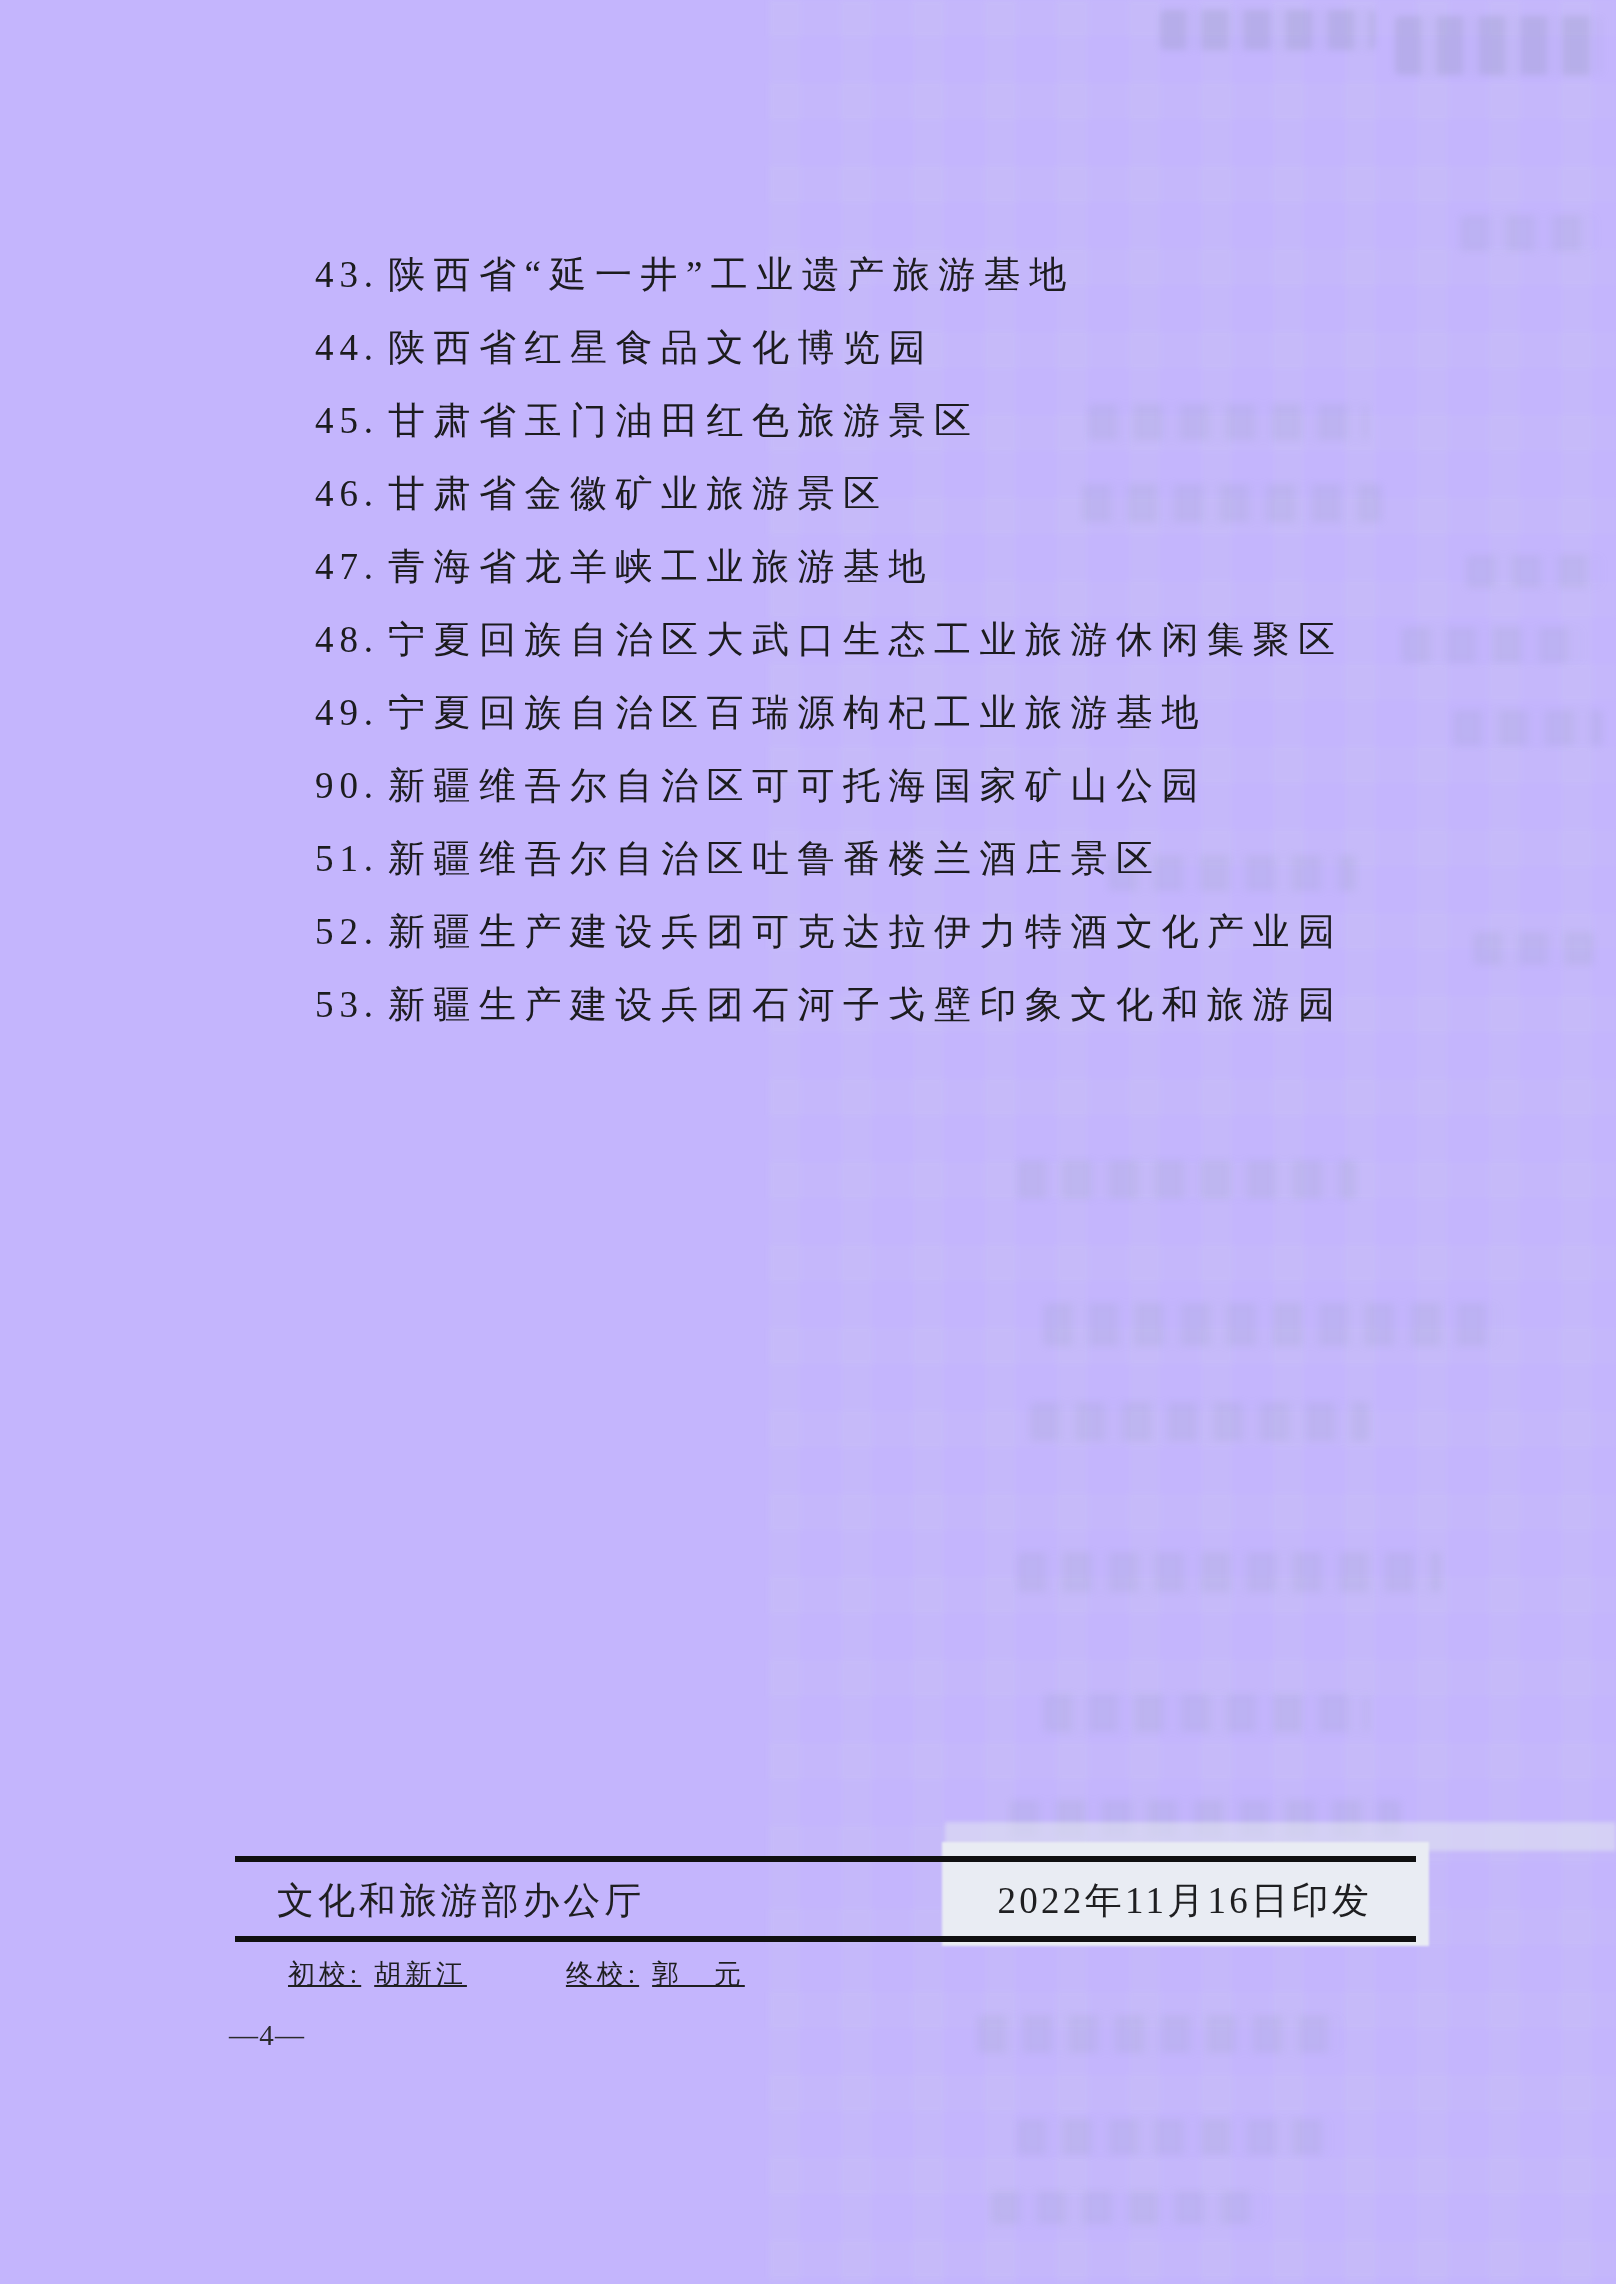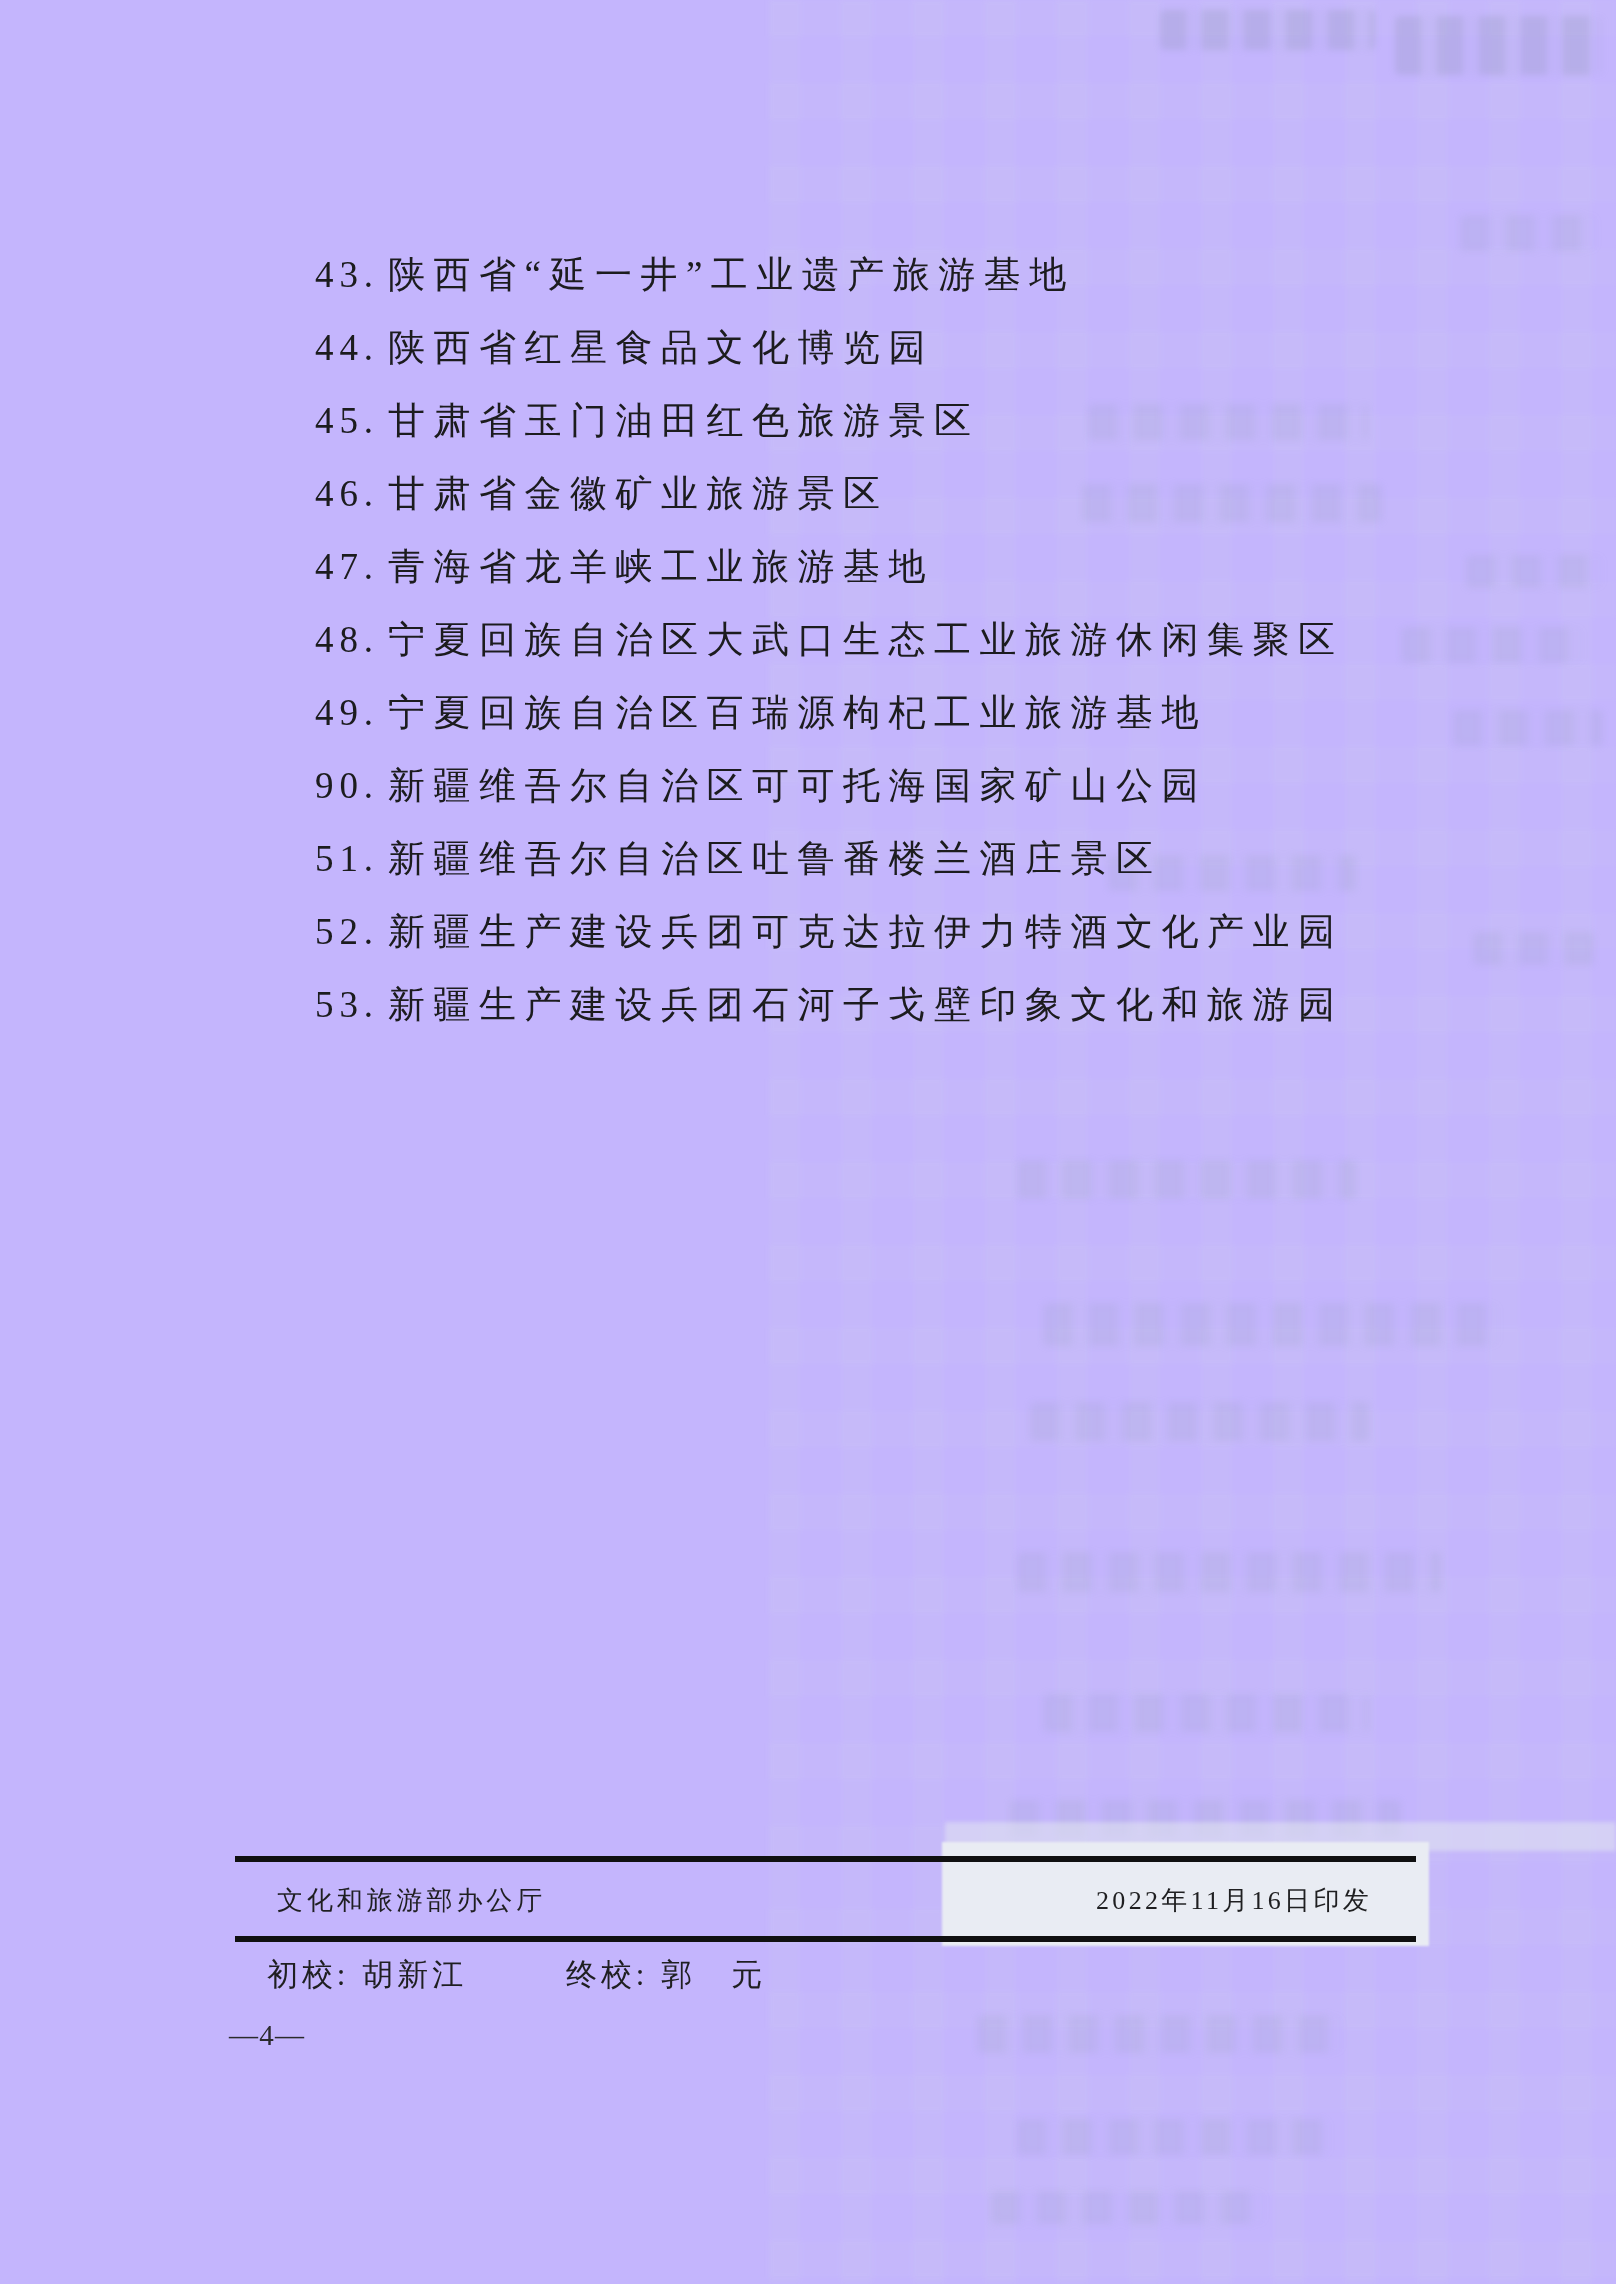--- a/index.html
+++ b/index.html
@@ -79,34 +79,35 @@
   .rule1 { top: 1856px; }
   .rule2 { top: 1936px; }
   .footer-row {
     position: absolute;
     left: 277px;
     top: 1881px;
     width: 1095px;
     display: flex;
     justify-content: space-between;
     align-items: baseline;
-    font-size: 26px;
+    font-size: 37px;
     line-height: 39px;
     white-space: nowrap;
   }
   .footer-row .issuer { letter-spacing: 3.9px; }
   .footer-row .date   { letter-spacing: 3.3px; margin-left: 44px; }
   .proof-row {
     position: absolute;
-    left: 267px;
+    left: 288px;
     top: 1955px;
-    font-size: 31px;
+    font-size: 27px;
     line-height: 39px;
     letter-spacing: 3.9px;
     white-space: nowrap;
+    text-decoration: underline;
   }
   .proof-row .pname  { margin-left: 13px; }
   .proof-row .plabel2 { margin-left: 99px; }
   .pagenum {
     position: absolute;
     left: 229px;
     top: 2019px;
     font-size: 29px;
     line-height: 33px;
     letter-spacing: 1.3px;

